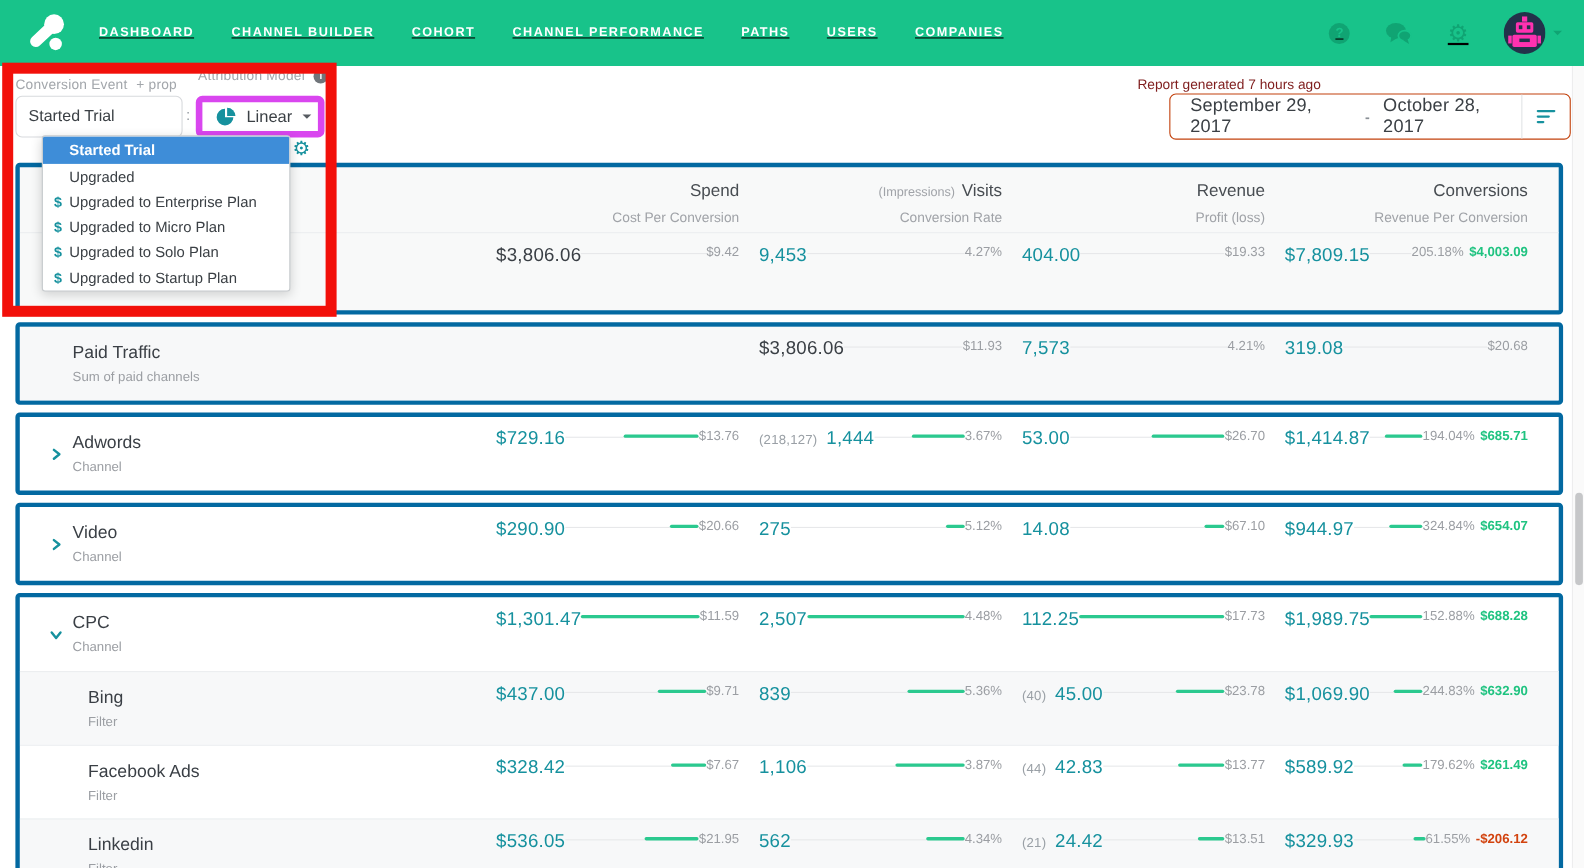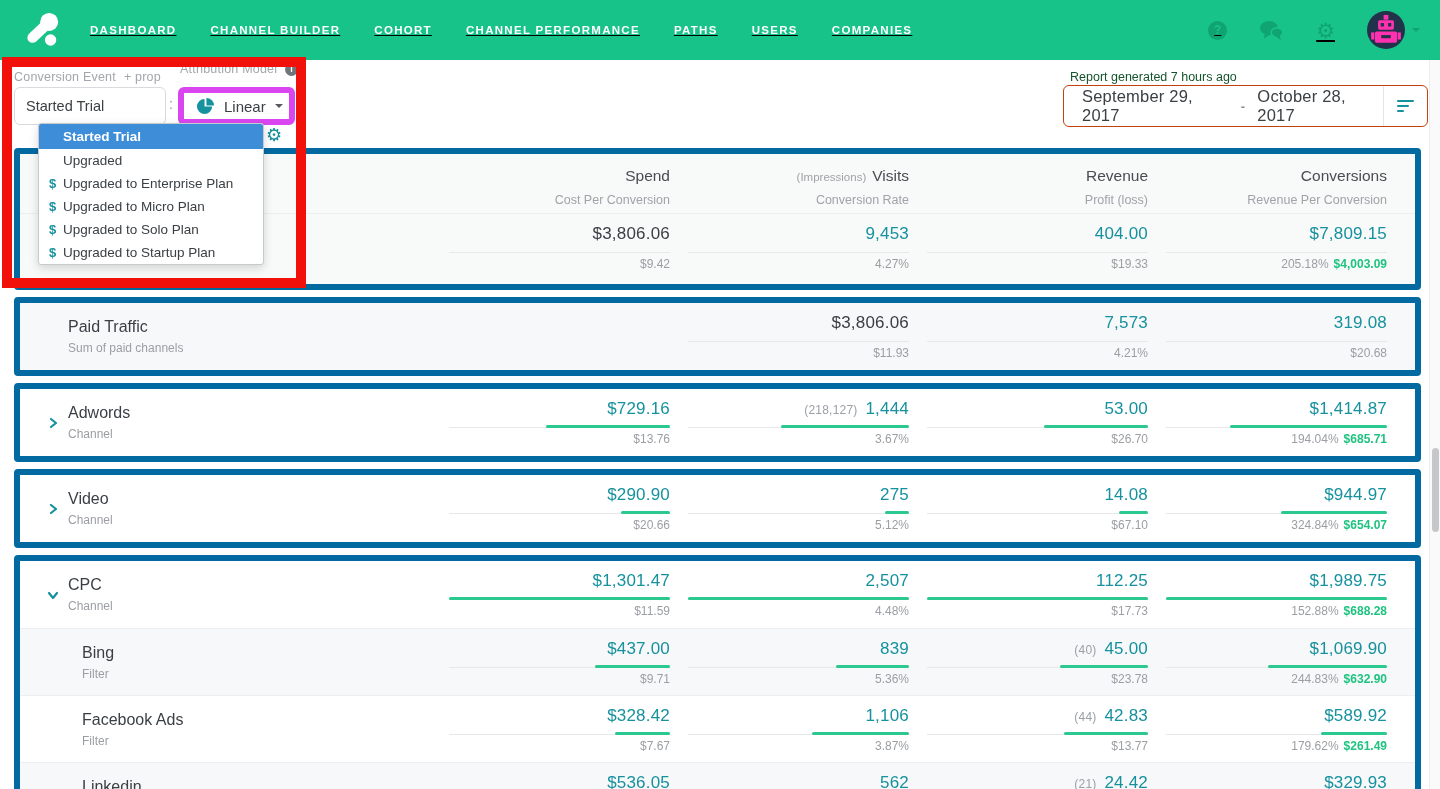--- a/index.html
+++ b/index.html
@@ -29,21 +29,21 @@
                background:#fff; font-size:14.5px; color:#3b4045; padding:0 11px; font-family:"Liberation Sans",sans-serif; outline:none; }
   .colon { color:#9aa0a6; font-size:14px; }
   #colon-1 { position:absolute; left:169px; top:36px; }
   .model-box { position:absolute; left:178px; top:27px; width:117px; height:38px; border:6px solid #d946ef; border-radius:6px;
                background:#fff; display:flex; align-items:center; gap:9px; padding:0 12px; cursor:pointer; }
   .model-value { font-size:15px; color:#3b4045; }
   .model-box .caret-dn { border-top-color:#565b61; margin-left:auto; }
   .gear-frag { position:absolute; left:254px; top:66px; display:flex; align-items:center; gap:8px; z-index:10; }
   .gear-frag .gear-glyph { color:var(--teal); font-size:18px; }
 
-  .report-label { position:absolute; left:1070px; top:10px; font-size:12.5px; color:#14532d; }
+  .report-label { position:absolute; left:1034px; top:10px; font-size:12.5px; color:#7f1d1d; }
   .date-box { position:absolute; left:1063px; top:25px; width:365px; height:42px; border:1px solid #c2410c; border-radius:6px;
               background:#fff; display:flex; align-items:center; }
   .date-text { padding-left:18px; font-size:16.5px; color:#3b4045; letter-spacing:.2px; display:flex; gap:12px; align-items:center; }
   .date-dash { color:#8a9096; font-size:13px; font-weight:700; }
   .date-filter { margin-left:auto; width:46px; align-self:stretch; border-left:1px solid #e2e4e6;
                  display:flex; flex-direction:column; align-items:center; justify-content:center; gap:2.5px; cursor:pointer; }
   .fbar { height:2.5px; background:var(--teal); border-radius:1px; }
   .fbar.b1{width:17px;} .fbar.b2{width:12px; margin-right:5px;} .fbar.b3{width:7px; margin-right:10px;}
 
   
@@ -53,41 +53,41 @@
   .dd-item.has-dollar { padding-left:10px; }
   .dd-item .dollar { width:14px; color:var(--teal); font-weight:700; font-size:13px; }
   .dd-item.selected { background:var(--hl-blue); color:#fff; font-weight:700; height:25px; }
 
   
   .annotation-box { position:absolute; left:2px; top:57px; width:304px; height:231px; border:10px solid var(--ann-red);
                     z-index:60; pointer-events:none; }
 
   
   .cards { position:absolute; top:88px; left:14px; width:1407px; }
-  .card { border:6px solid #0369a1; border-radius:4px; background:#fff; margin-bottom:7px; overflow:hidden; }
+  .card { border:4px solid #0369a1; border-radius:4px; background:#fff; margin-bottom:7px; overflow:hidden; }
   .card.shaded-card { background:#f8f9f9; }
   .thead { display:flex; height:59px; padding:13px 28px 0 0; }
   .thead-spacer { flex:1; }
   .hcol { width:239px; text-align:right; }
   .h-main { font-size:15.5px; color:#484d52; }
   .h-pre { font-size:11.5px; color:#a0a3a8; margin-right:6px; }
   .h-sub { font-size:12.5px; color:#a0a3a8; margin-top:8px; }
 
   .row { display:flex; height:67px; padding-right:28px; }
   .row.tall { height:71px; }
   .thead + .row, .row + .row { border-top:1px solid #eceef0; }
   .row.shaded { background:#f7f8f9; }
   .row-label { flex:1; display:flex; align-items:center; padding-left:26px; min-width:0; }
   .row.filter .row-label { padding-left:62px; }
   .row.summary .row-label { padding-left:48px; }
   .chev { width:22px; display:flex; align-items:center; cursor:pointer; }
   .row-title { font-size:16px; color:#3a3f45; }
   .row-sub { font-size:12px; color:#9b9ea3; margin-top:5px; }
 
-  .cell { width:239px; padding:10px 0 0 18px; display:flex; flex-direction:column; align-items:flex-end; }
+  .cell { width:239px; padding:10px 0 0 18px; display:flex; }
   .cell-main { display:flex; align-items:baseline; font-size:17px; color:var(--teal); letter-spacing:.2px; cursor:pointer; }
   .cell-main .pre { font-size:12px; color:#9aa0a6; margin-right:8px; }
   .cell.dark .cell-main { color:#3a3f45; cursor:default; }
   .cell-bar { width:100%; height:3px; margin:6px 0 4px; position:relative; }
   .cell-bar::before { content:""; position:absolute; left:0; right:0; bottom:0; height:1px; background:#e7e8ea; }
   .cell-bar .fill { position:absolute; right:0; bottom:0; height:3px; border-radius:2px; background:var(--bar-green); }
   .cell-sub { font-size:12px; color:#9b9ea3; }
   .cell-sub .profit { font-weight:700; margin-left:5px; }
   .profit.green { color:var(--profit-green); }
   .profit.red { color:var(--loss-red); }

